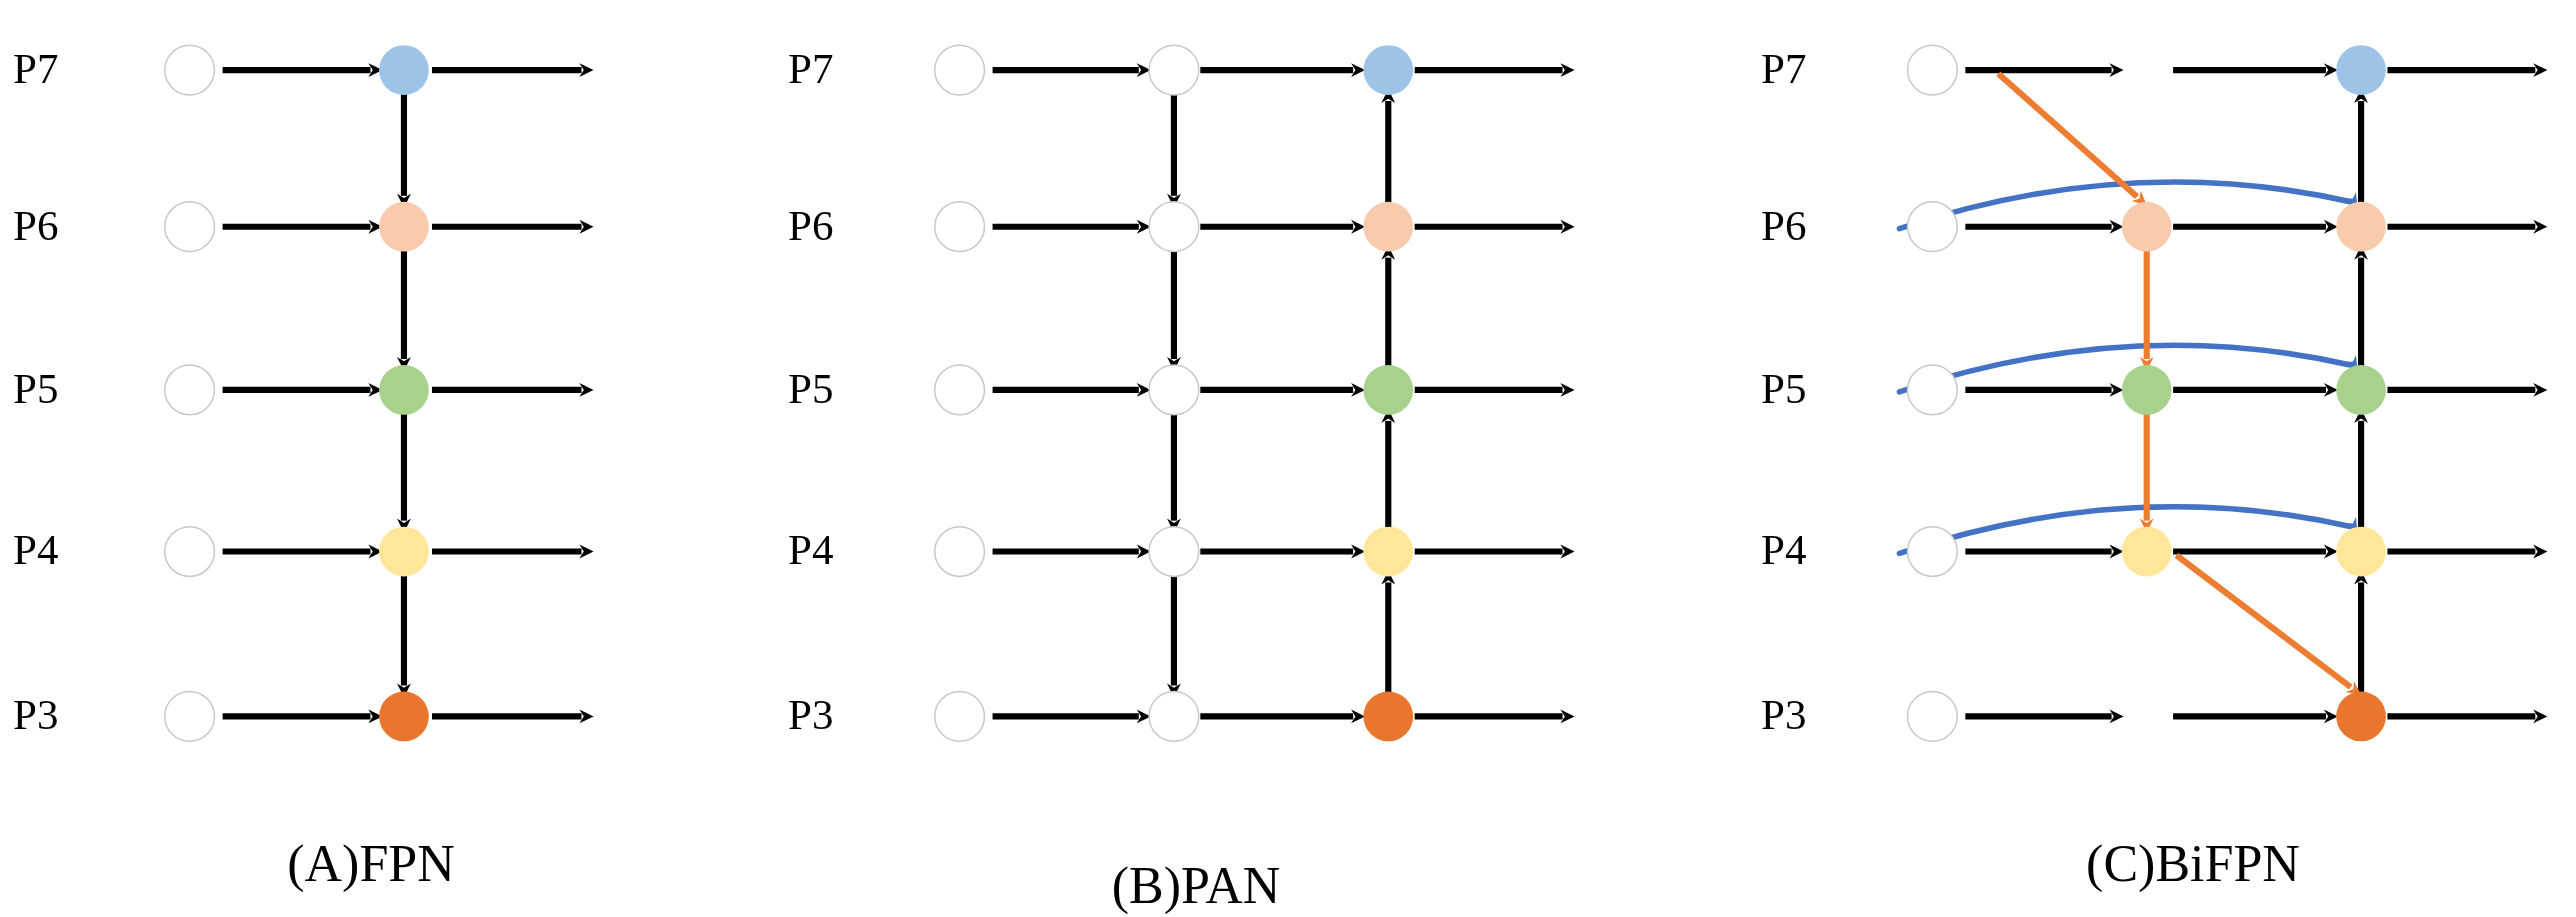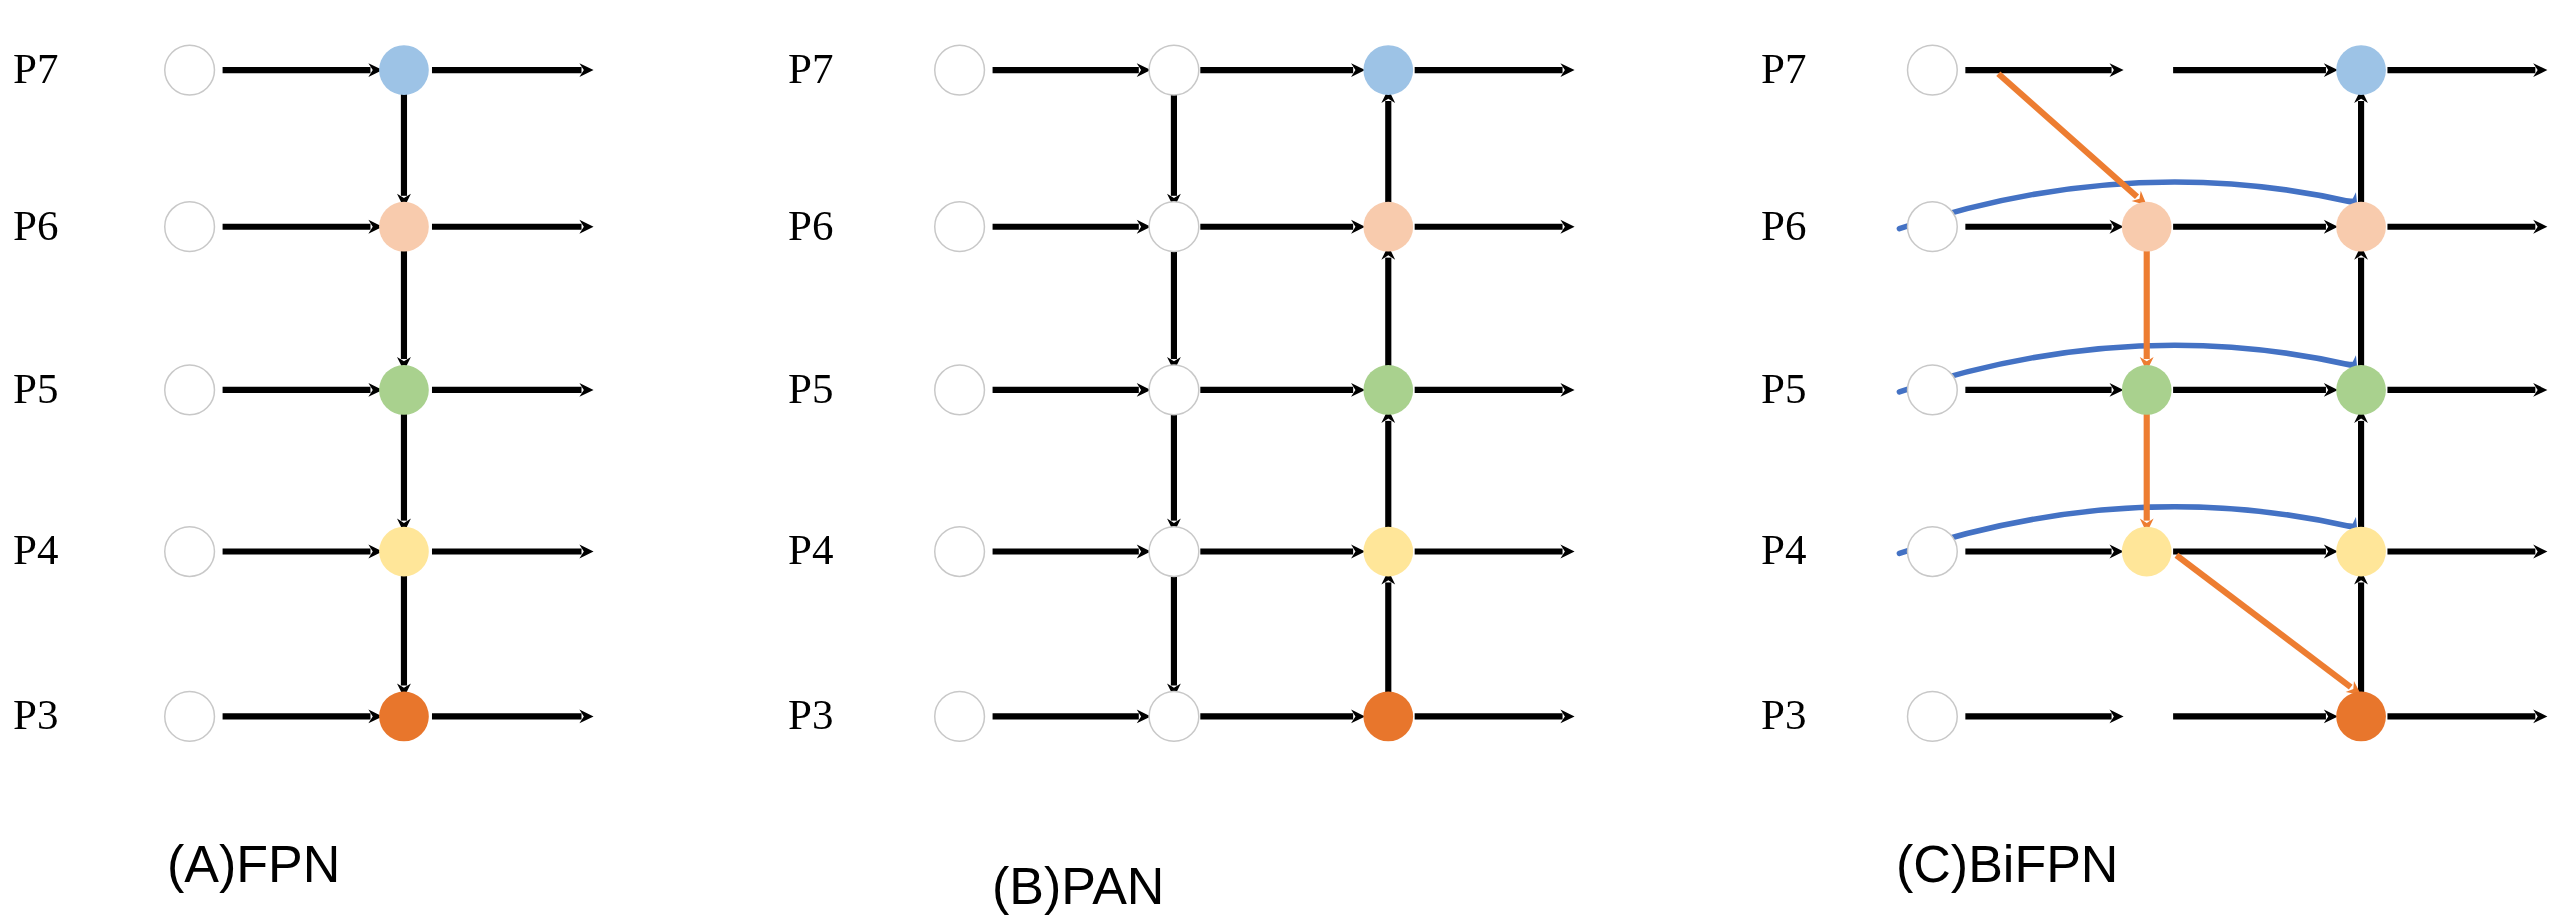--- a/index.html
+++ b/index.html
@@ -1,22 +1,22 @@
 <!DOCTYPE html>
 <html style="font-size:15px"><head>
 <meta charset="utf-8">
 <title>FPN / PAN / BiFPN diagram</title>
 <style>
   html,body{margin:0;padding:0;background:#ffffff;}
   body{width:2576px;height:918px;font-family:"Liberation Serif",serif;overflow:hidden;}
   #stage{position:relative;width:2352px;height:918px;background:#fff;}
   .panel{position:absolute;top:0;height:918px;}
   .caption{
-    position:absolute;text-align:left;white-space:nowrap;
-    font-family:Liberation Sans, sans-serif;font-size:52px;color:#000;
+    position:absolute;text-align:center;white-space:nowrap;
+    font-family:Liberation Serif, serif;font-size:52px;color:#000;
     letter-spacing:0px;
   }
   .rowlabel{
     position:absolute;font-family:"Liberation Serif",serif;
     font-size:43px;color:#000;line-height:1;white-space:nowrap;
   }
   svg.net{position:absolute;left:0;top:0;overflow:visible;}
 </style>
 </head>
 <body>
@@ -208,16 +208,16 @@
         <circle cx="2086.16" cy="773.4" r="26.842399999999998" fill="#FFFFFF" stroke="#C8C8C8" stroke-width="1.6"></circle>
         <circle cx="2317.56" cy="244.74" r="26.842399999999998" fill="#F8CBAD"></circle>
         <circle cx="2317.56" cy="420.96" r="26.842399999999998" fill="#A9D18E"></circle>
         <circle cx="2317.56" cy="595.4" r="26.842399999999998" fill="#FFE699"></circle>
         <circle cx="2548.96" cy="75.64" r="26.842399999999998" fill="#9DC3E6"></circle>
         <circle cx="2548.96" cy="244.74" r="26.842399999999998" fill="#F8CBAD"></circle>
         <circle cx="2548.96" cy="420.96" r="26.842399999999998" fill="#A9D18E"></circle>
         <circle cx="2548.96" cy="595.4" r="26.842399999999998" fill="#FFE699"></circle>
         <circle cx="2548.96" cy="773.4" r="26.842399999999998" fill="#E8762C"></circle>
       </svg>
-      <div class="caption" style="left: 1896px; top: 834px; width: 408px;">(C)BiFPN</div>
+      <div class="caption" style="left: 1989px; top: 834px; width: 408px;">(C)BiFPN</div>
     </div>
   </div>
 
 
 </body></html>

